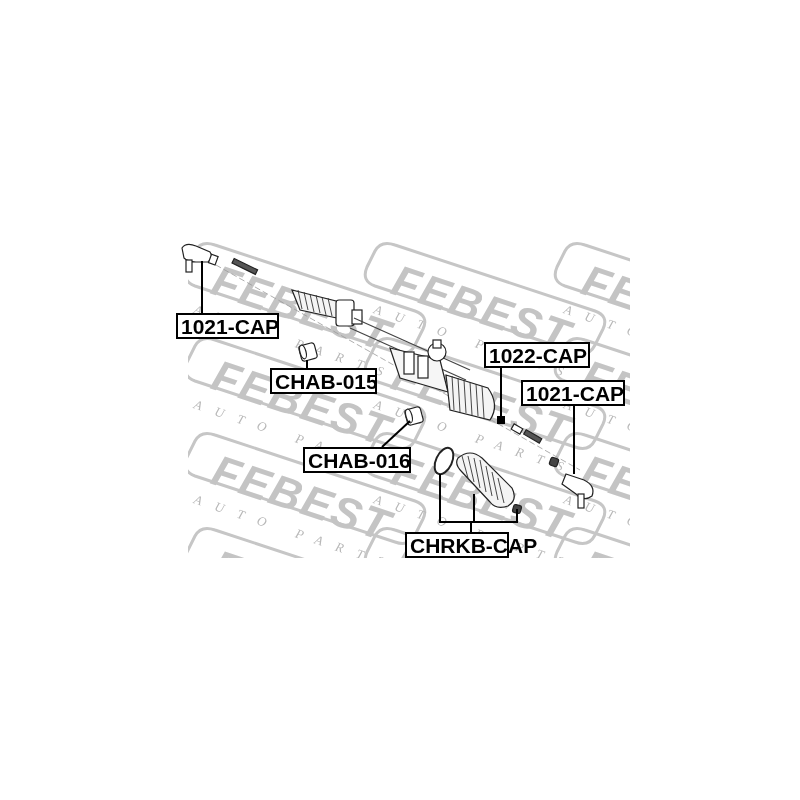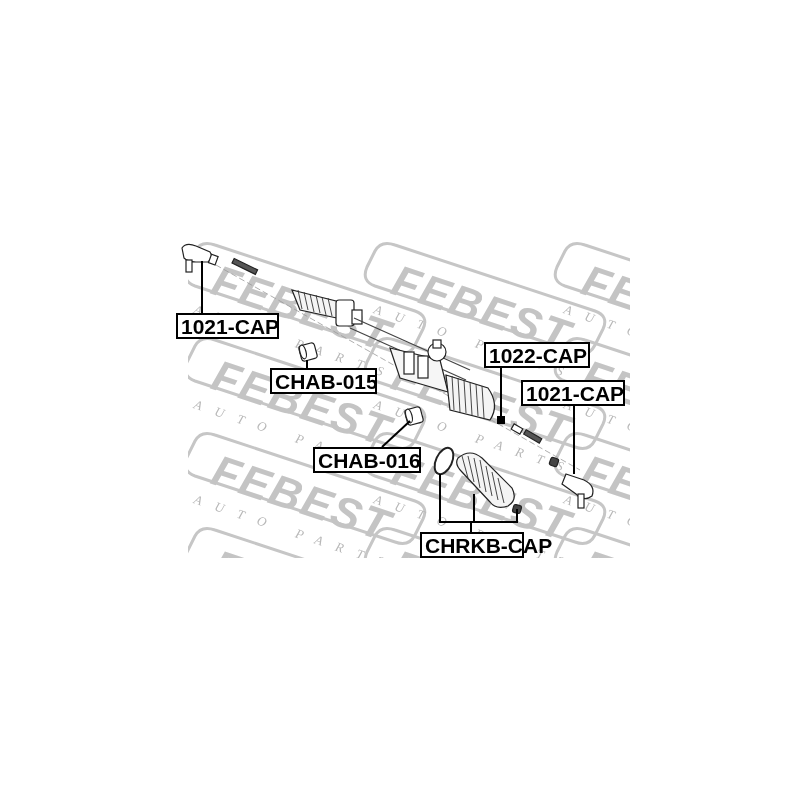--- a/index.html
+++ b/index.html
@@ -140,15 +140,15 @@
       <polyline points="440,474 440,522 517,522 517,509"></polyline>
       <line x1="474" y1="494" x2="474" y2="522"></line>
       <line x1="471" y1="522" x2="471" y2="532"></line>
     </g>
   </svg>
 
   <div class="label-box" style="left:176px; top:313px; width:103px;">1021-CAP</div>
   <div class="label-box" style="left:254px; top:368px; width:107px;margin-left:16px;">CHAB-015</div>
   <div class="label-box" style="left:484px; top:342px; width:106px;">1022-CAP</div>
   <div class="label-box" style="left:521px; top:380px; width:104px;">1021-CAP</div>
-  <div class="label-box" style="left:313px; top:447px; width:108px;">CHAB-016</div>
-  <div class="label-box" style="left:420px; top:532px; width:104px;">CHRKB-CAP</div>
+  <div class="label-box" style="left:303px; top:447px; width:108px;">CHAB-016</div>
+  <div class="label-box" style="left:405px; top:532px; width:104px;">CHRKB-CAP</div>
 </div>
 
 </body></html>

